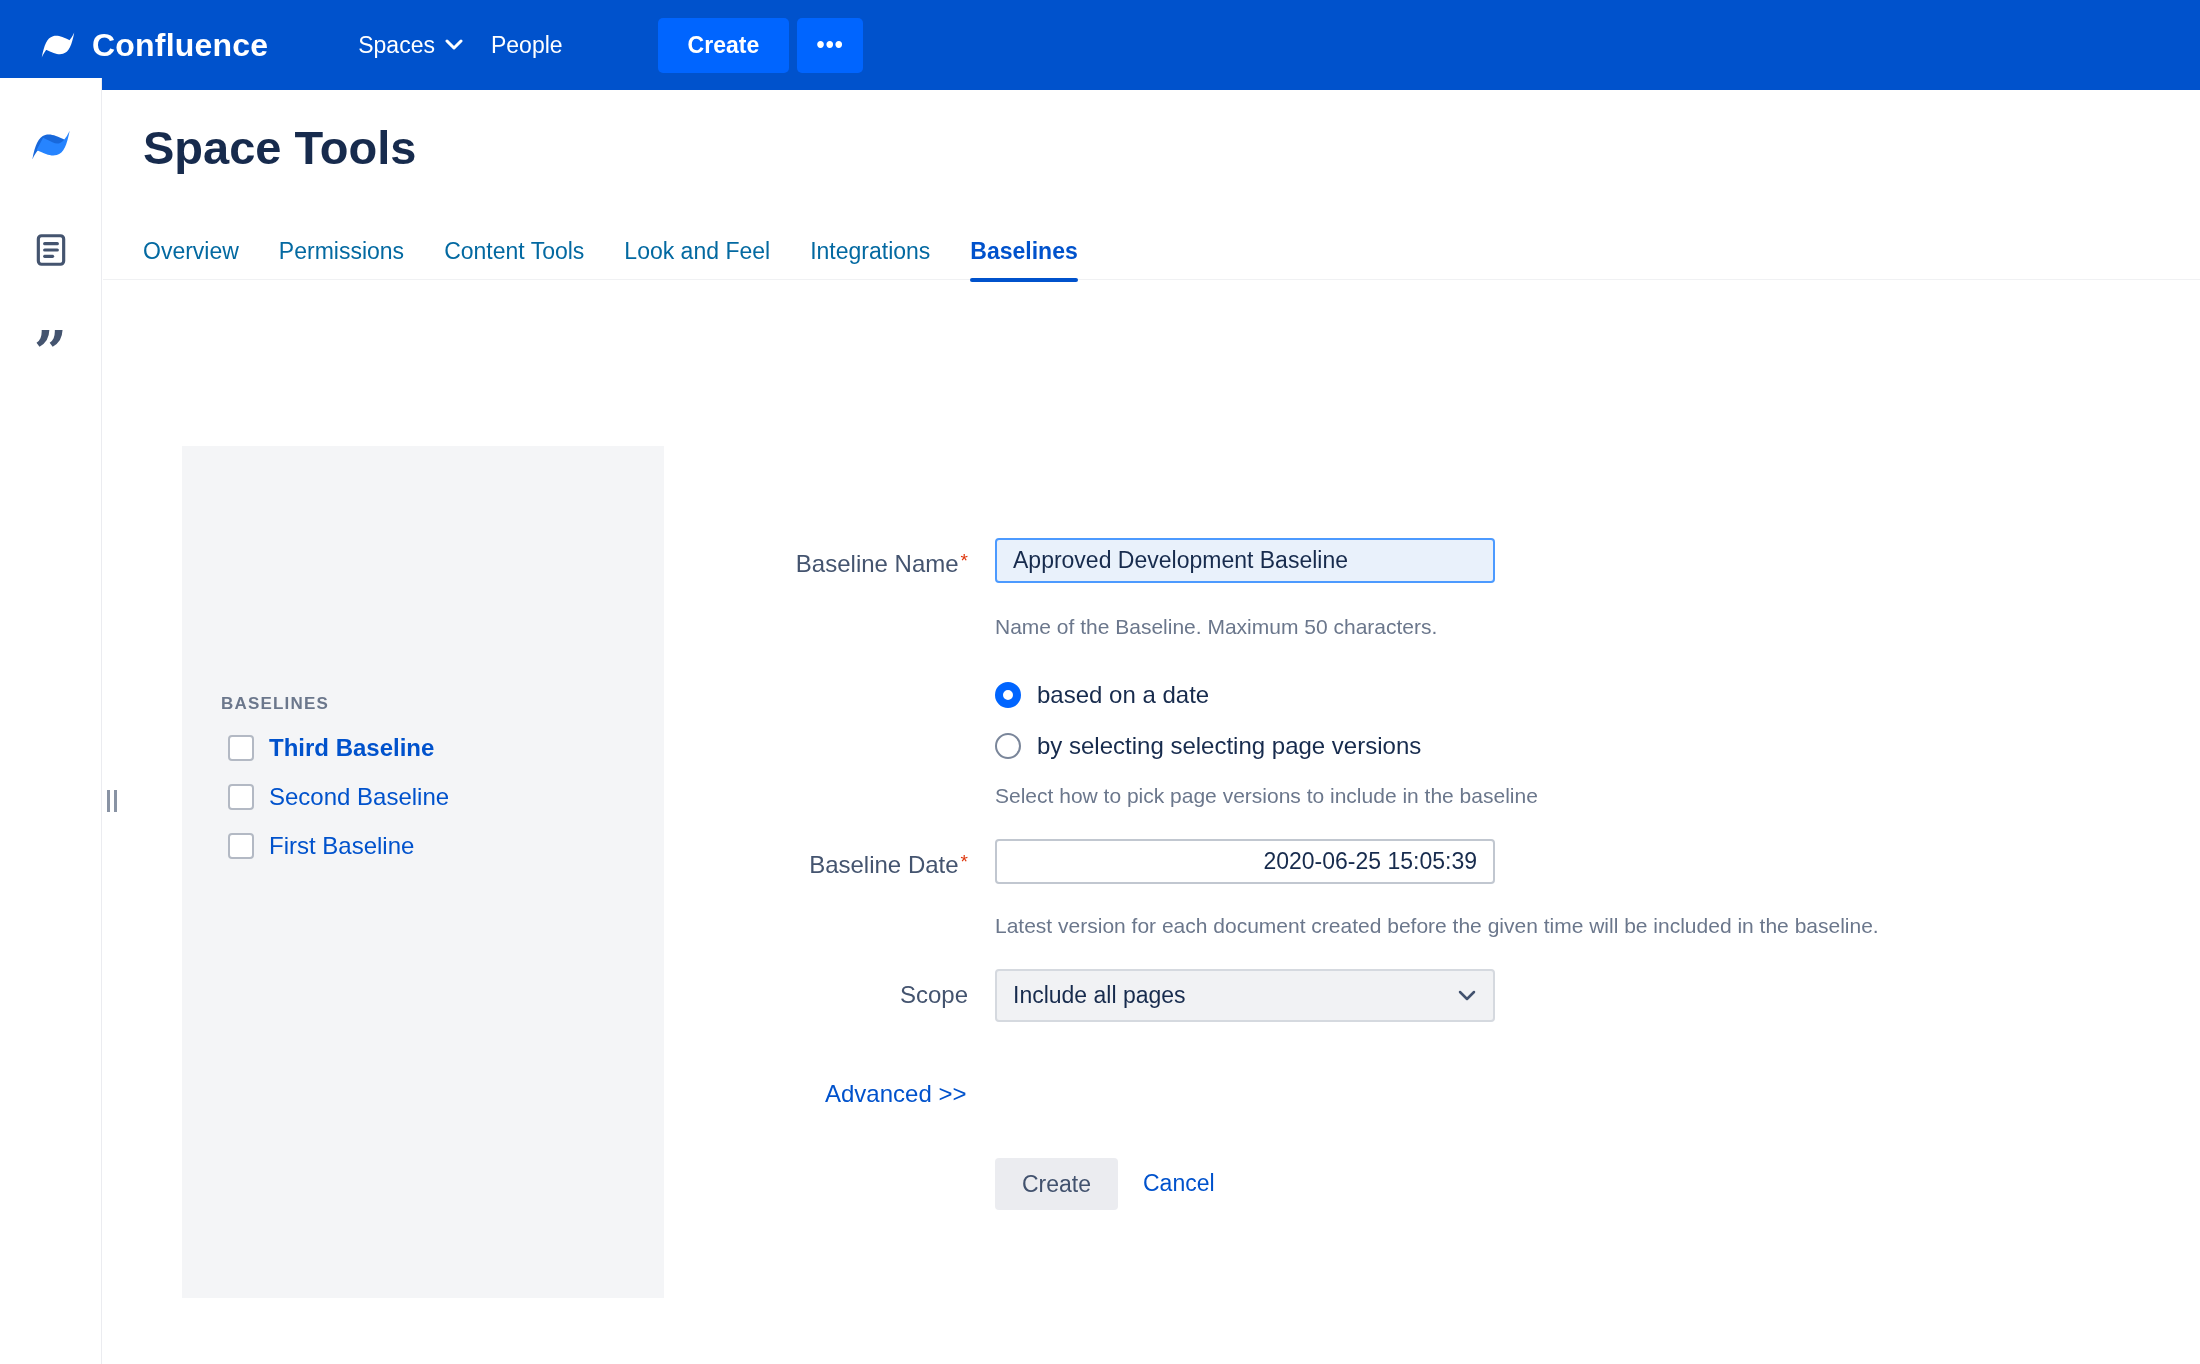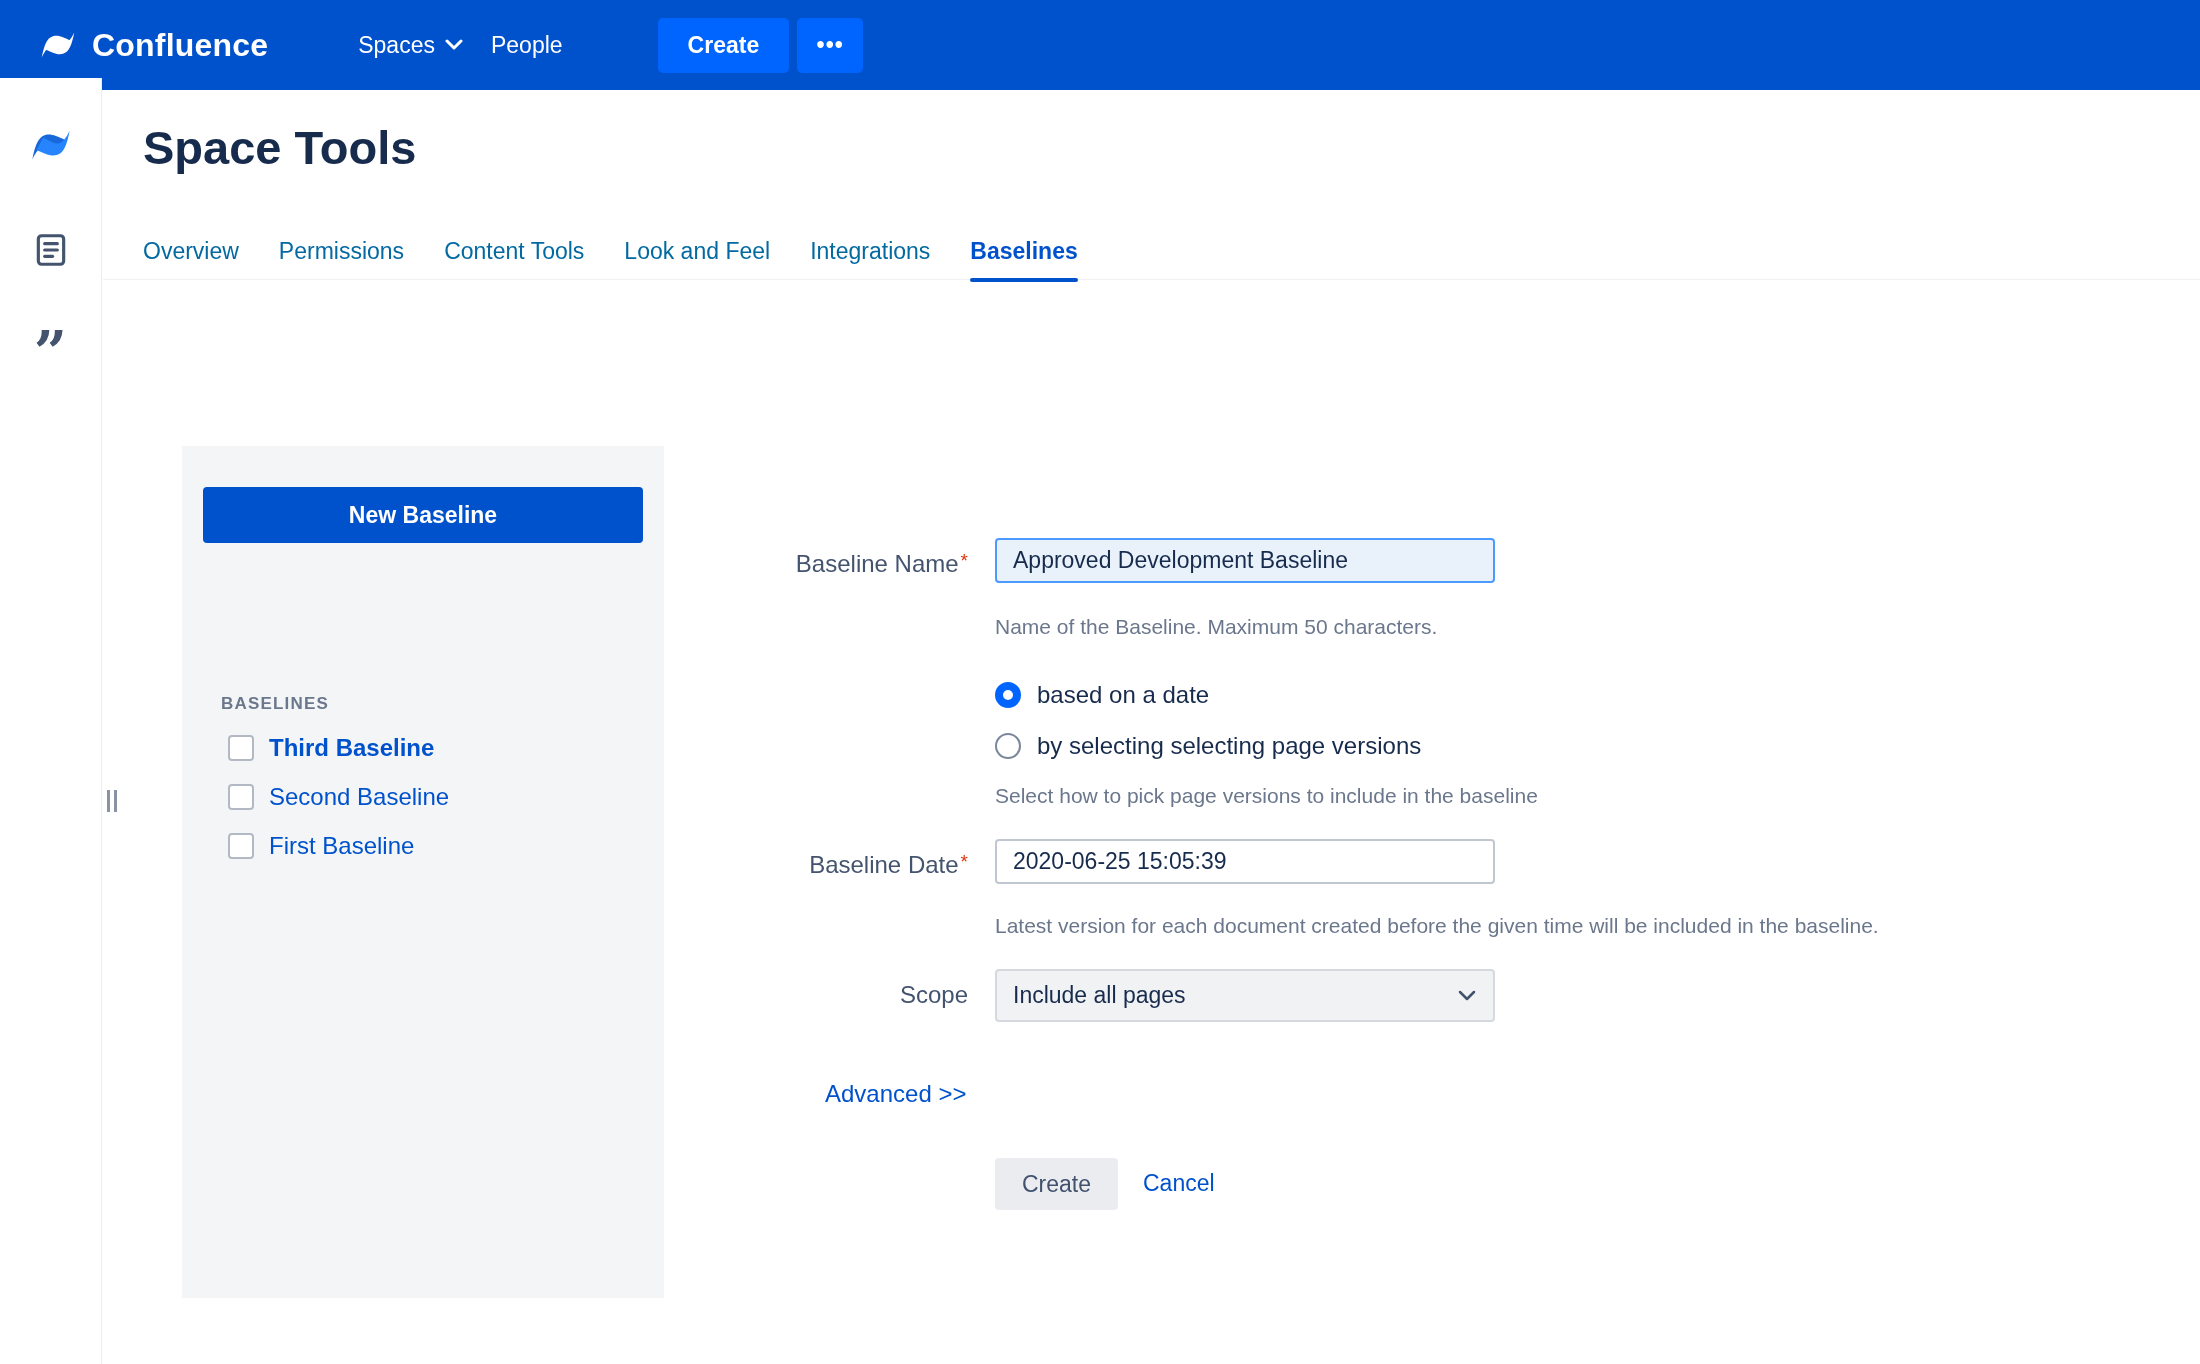--- a/index.html
+++ b/index.html
@@ -189,21 +189,20 @@
 <nav class="tabs">
   <div class="tab">Overview</div>
   <div class="tab">Permissions</div>
   <div class="tab">Content Tools</div>
   <div class="tab">Look and Feel</div>
   <div class="tab">Integrations</div>
   <div class="tab active">Baselines</div>
 </nav>
 
 <section class="panel">
-  <button class="btn-new">New Baseline</button>
   <div class="panel-list-header">BASELINES</div>
 
   <div class="baseline-row bold" style="top:288px;">
     <span class="cb"></span>
     <span class="bl-label">Third Baseline</span>
   </div>
   <div class="baseline-row" style="top:337px;">
     <span class="cb"></span>
     <span class="bl-label">Second Baseline</span>
   </div>
@@ -227,21 +226,21 @@
   </div>
   <div class="radio-row" style="top:732px;">
     <span class="radio off"></span>
     <span class="radio-label">by selecting selecting page versions</span>
   </div>
   <div class="help-text" style="top:784px;">Select how to pick page versions to include in the baseline</div>
 
   <label class="form-label" style="top:851px;">
     <span>Baseline Date</span><span class="req">*</span>
   </label>
-  <input class="field-input date-input" style="top: 839px;" value="2020-06-25 15:05:39">
+  <input class="field-input date-input" style="top: 839px; text-align: right;" value="2020-06-25 15:05:39">
   <div class="help-text" style="top:914px;">Latest version for each document created before the given time will be included in the baseline.</div>
 
   <label class="form-label" style="top:981px;">Scope</label>
   <div class="select" style="top:969px;">
     <span>Include all pages</span>
     <svg viewBox="0 0 18 12">
       <polyline points="2,2 9,9 16,2" fill="none" stroke="#42526E" stroke-width="2.5" stroke-linecap="round" stroke-linejoin="round"></polyline>
     </svg>
   </div>
 

